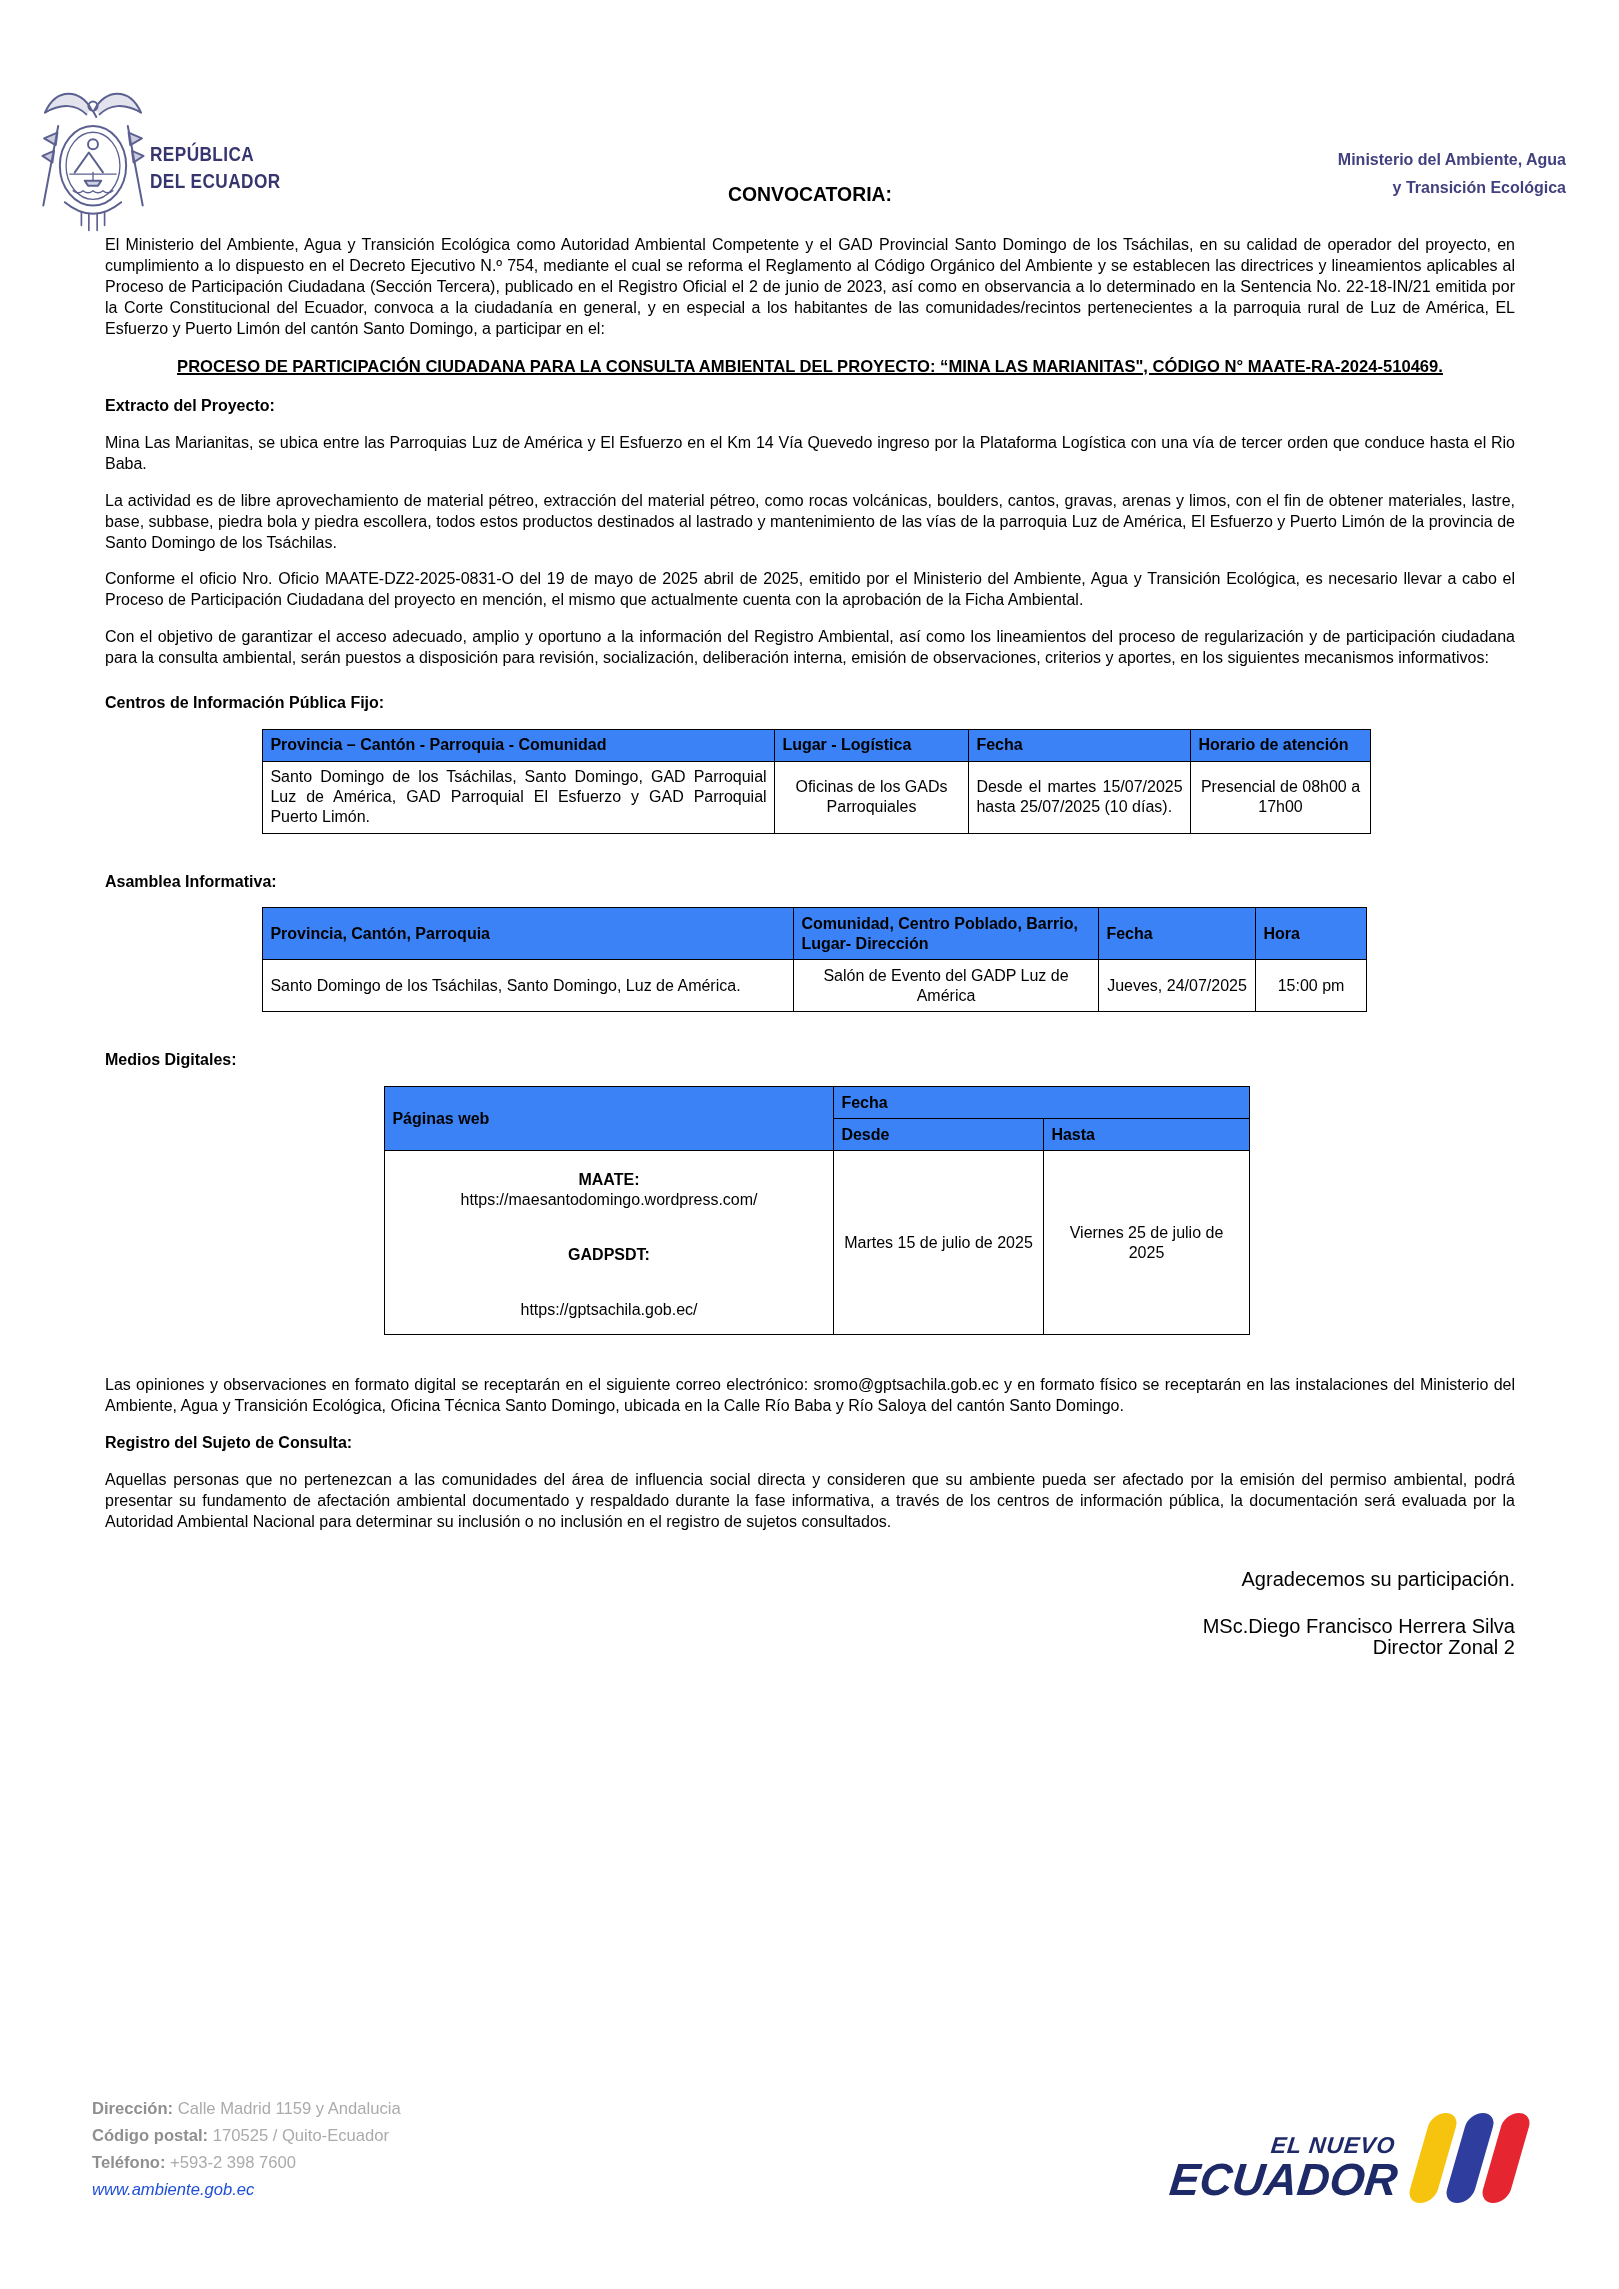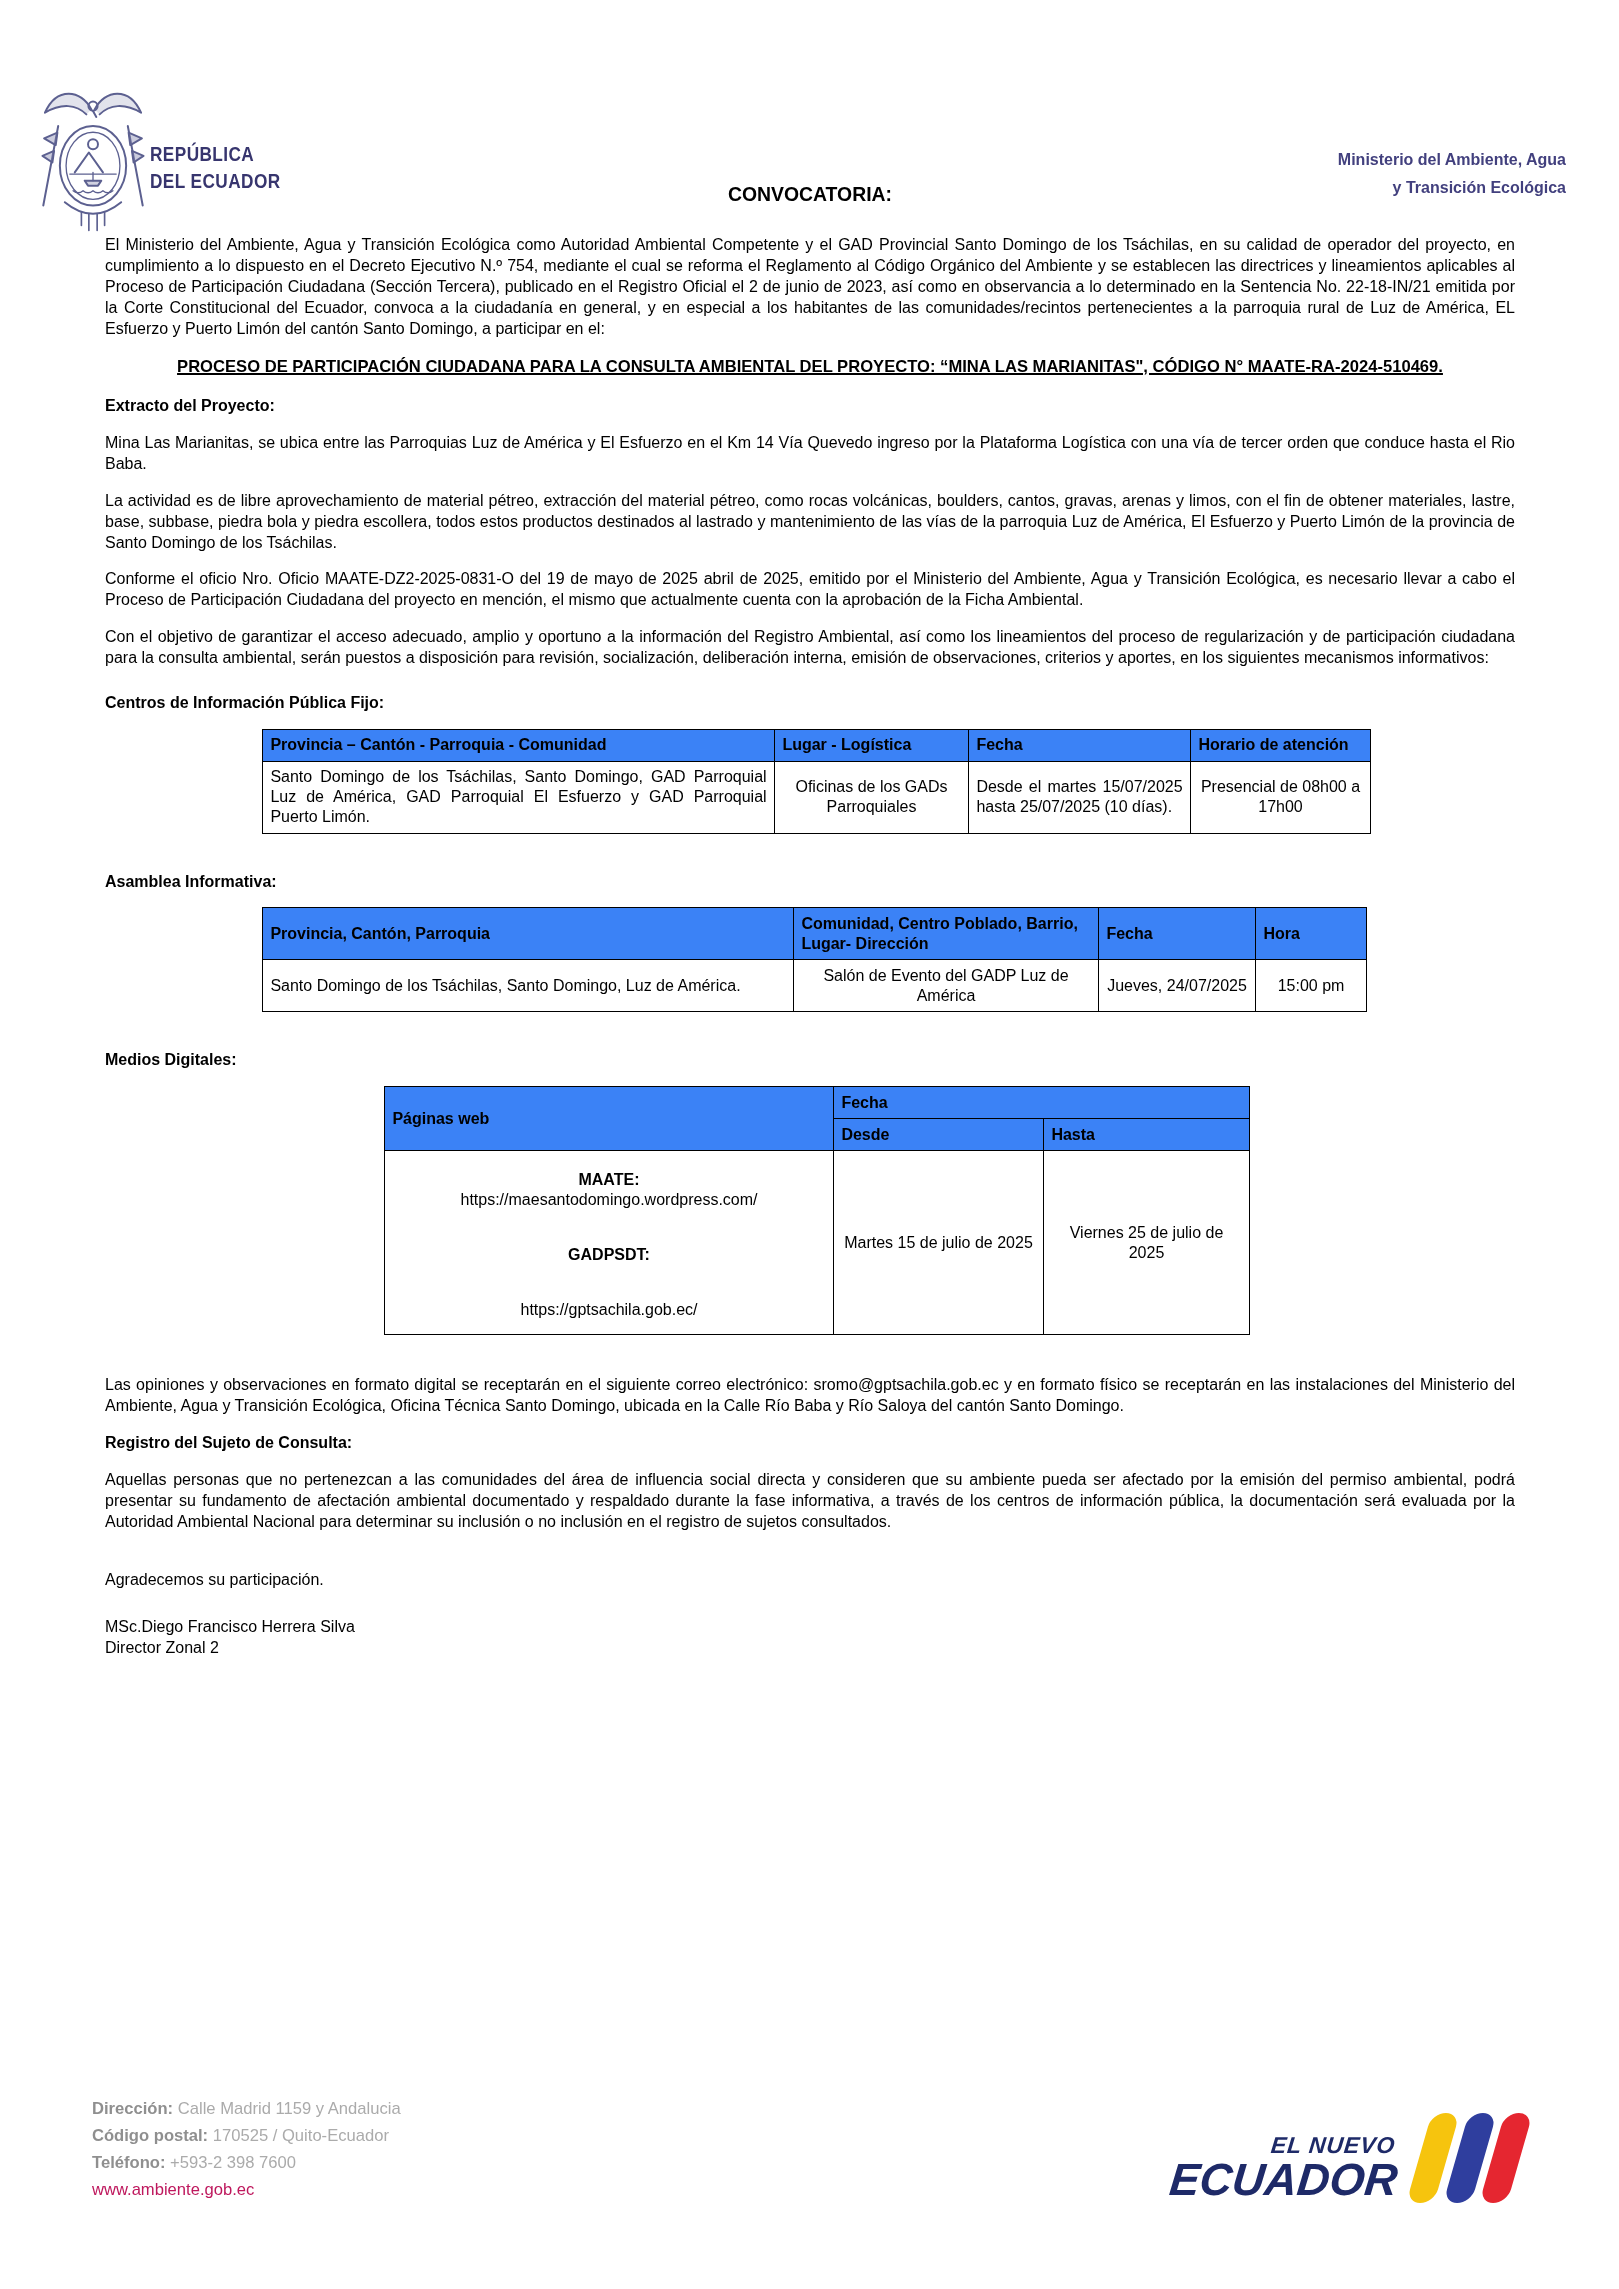--- a/index.html
+++ b/index.html
@@ -54,33 +54,33 @@
   .t3 { margin-left: 279px; margin-bottom: 39px; }
   .t3 col.c1 { width: 449px; } .t3 col.c2 { width: 210px; } .t3 col.c3 { width: 206px; }
   .cell-just { text-align: justify; }
   .cell-center { text-align: center; }
   .pw-cell { text-align: center; vertical-align: top; }
   .pw-cell .m-label { font-weight: 700; }
   .pw-cell .mt-a { margin-top: 13px; }
   .pw-cell .mt-b { margin-top: 35px; }
   .pw-cell .mt-c { margin-top: 35px; margin-bottom: 9.2px; }
 
-  .center-line { text-align: left; font-size: 16px; line-height: 21px; }
+  .center-line { text-align: right; font-size: 20px; line-height: 21px; }
   .thanks { margin: 24px 0 26px 0; }
   .closing { font-size: 16px; line-height: 21px; margin-bottom: 81px; }
   .signature { margin-top: 0; }
 
   
   .footer { position: absolute; left: 0; bottom: 0; width: 100%; height: 212px; }
   .contact {
     position: absolute; left: 92px; top: 16.6px;
     font-size: 16.6px; line-height: 27px; color: #ababab;
   }
   .contact .lbl { font-weight: 700; color: #8f8f8f; }
-  .contact .site { color: #be185d; }
+  .contact .site { color: #1d4ed8; font-style: italic; }
   .brand { position: absolute; right: 100px; top: 35px; display: flex; align-items: flex-end; }
   .brand-text { text-align: right; color: #1e2a68; font-style: italic; transform: skewX(-6deg); }
   .brand-top { font-weight: 700; font-size: 23px; letter-spacing: 0.9px; line-height: 23px; padding-right: 5.5px; }
   .brand-main { font-weight: 700; font-size: 45px; letter-spacing: 0; line-height: 46px; }
   .stripes { display: flex; margin-left: 13px; transform: skewX(-16deg); }
   .stripe { width: 28px; height: 90px; border-radius: 14px; margin-left: 8.3px; }
 </style>
 </head>
 <body>
 

